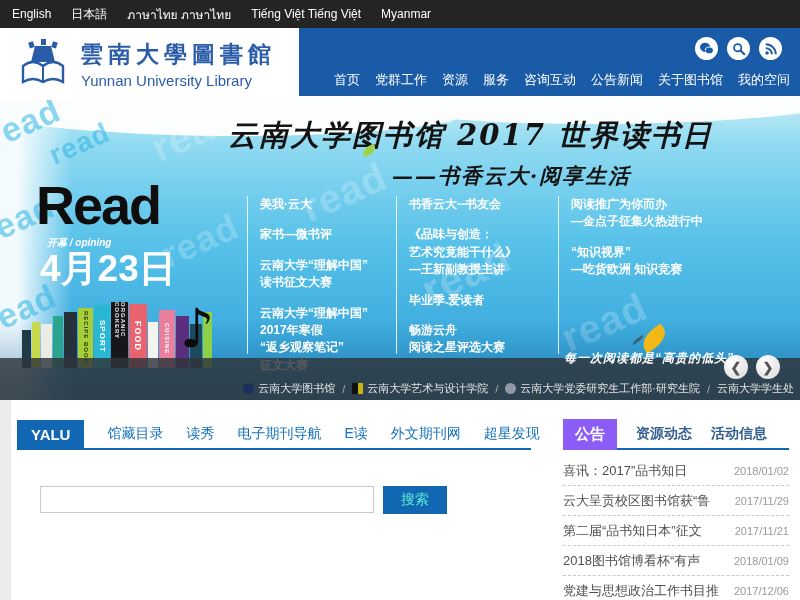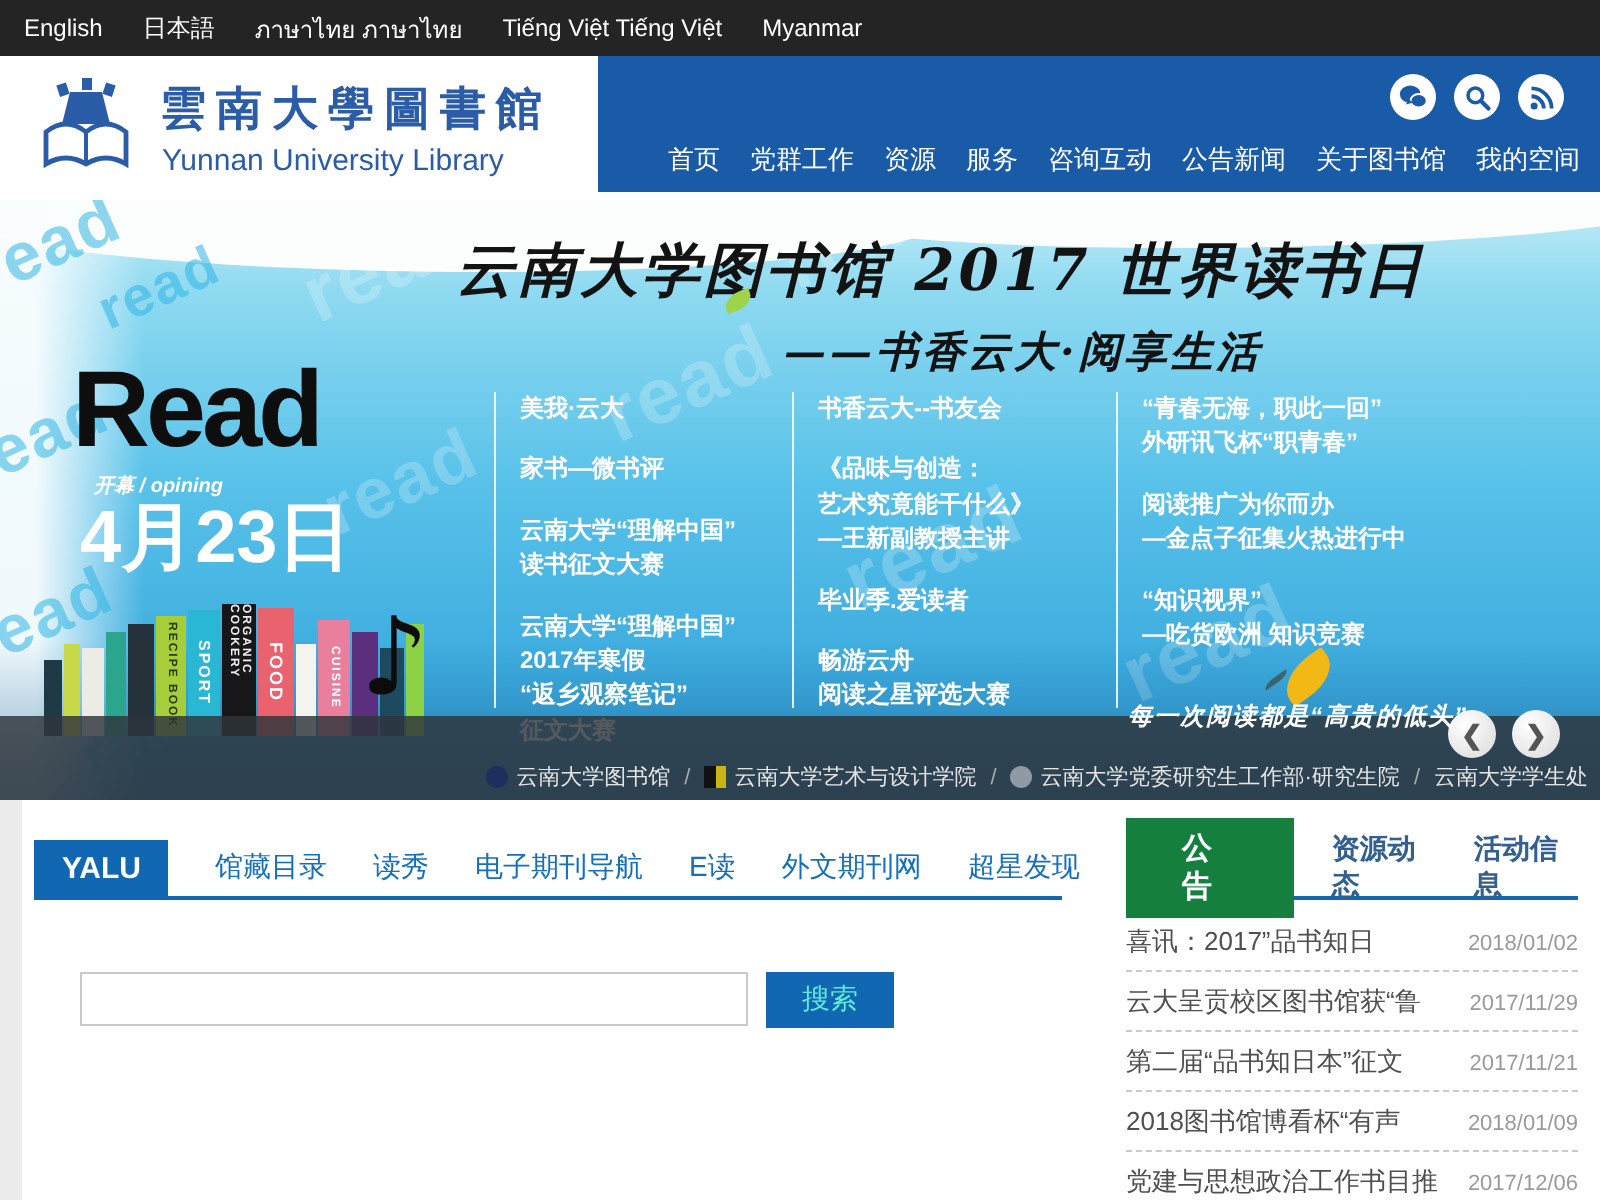--- a/index.html
+++ b/index.html
@@ -89,22 +89,22 @@
   .tab { margin-left:23px; font-size:14px; color:#1470bd; cursor:pointer; white-space:nowrap;text-align:center; }
   .search-row { position:absolute; top:486px; left:40px; display:flex; gap:9px; }
   .search-input { width:334px; height:27px; border:1px solid #c9c9c9; outline:none;
                   font-size:13px; padding:0 8px; }
   .search-btn { width:64px; height:28px; background:#1267b2; border:none; color:#5eead4;
                 font-size:14px; cursor:pointer; }
 
   
   .sidebar { position:absolute; left:563px; top:420px; width:226px; }
   .side-tabs { display:flex; align-items:center; border-bottom:2px solid #1267b2; height:30px; }
-  .side-tab-active { background:#15803d; color:#fff; font-size:15px; font-weight:bold;
-                     padding:6px 28px; cursor:pointer; }
+  .side-tab-active { background:#8b5cf6; color:#fff; font-size:15px; font-weight:bold;
+                     padding:6px 12px; cursor:pointer; }
   .side-tab { margin-left:19px; font-size:14px; color:#33608f; font-weight:bold; cursor:pointer; }
   .news-list { margin-top:6px; }
   .news-row { display:flex; justify-content:space-between; align-items:baseline;
               padding:6px 0 5px 0; border-bottom:1px dashed #c9c9c9; }
   .news-title { font-size:13px; color:#4f4f4f; white-space:nowrap; overflow:hidden;
                 text-overflow:ellipsis; max-width:163px; cursor:pointer; }
   .news-date { font-size:11px; color:#9a9a9a; margin-left:4px; flex-shrink:0; }
 </style>
 </head>
 <body>
@@ -206,22 +206,20 @@
     <div class="bcol bcol2">
       <div class="bitem">书香云大--书友会</div>
       <div class="bitem">《品味与创造：
 艺术究竟能干什么》
 —王新副教授主讲</div>
       <div class="bitem">毕业季.爱读者</div>
       <div class="bitem">畅游云舟
 阅读之星评选大赛</div>
     </div>
     <div class="bcol bcol3">
-      <div class="bitem">“青春无海，职此一回”
-外研讯飞杯“职青春”</div>
       <div class="bitem">阅读推广为你而办
 —金点子征集火热进行中</div>
       <div class="bitem">“知识视界”
 —吃货欧洲 知识竞赛</div>
     </div>
 
     <div class="leaf"></div>
 
     <div class="books">
       <div class="spine" style="width:9px;height:38px;background:#203a45;"></div>

